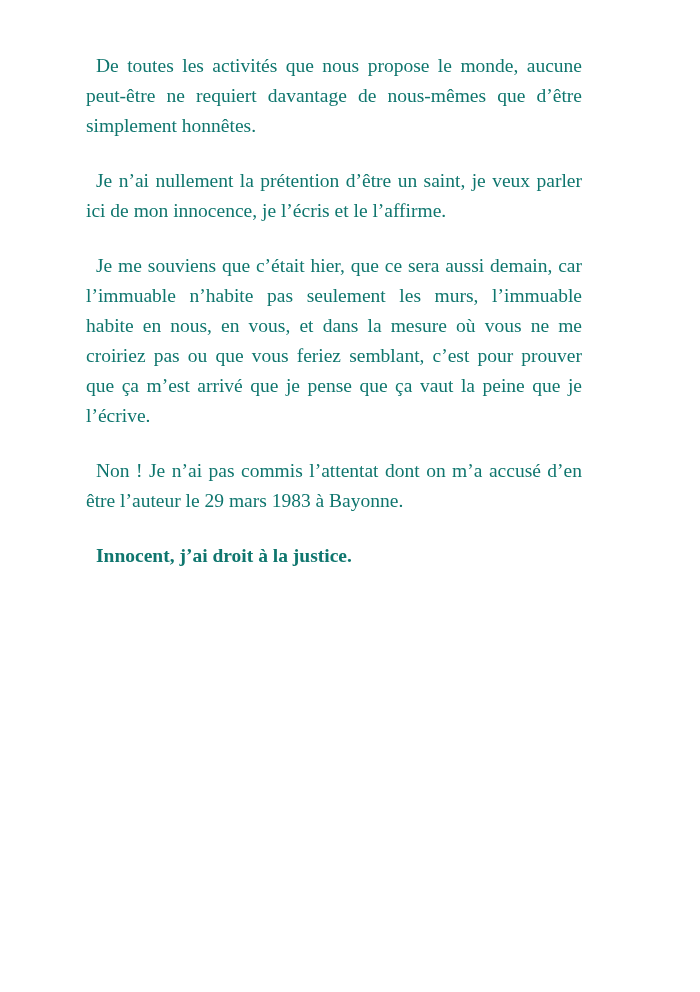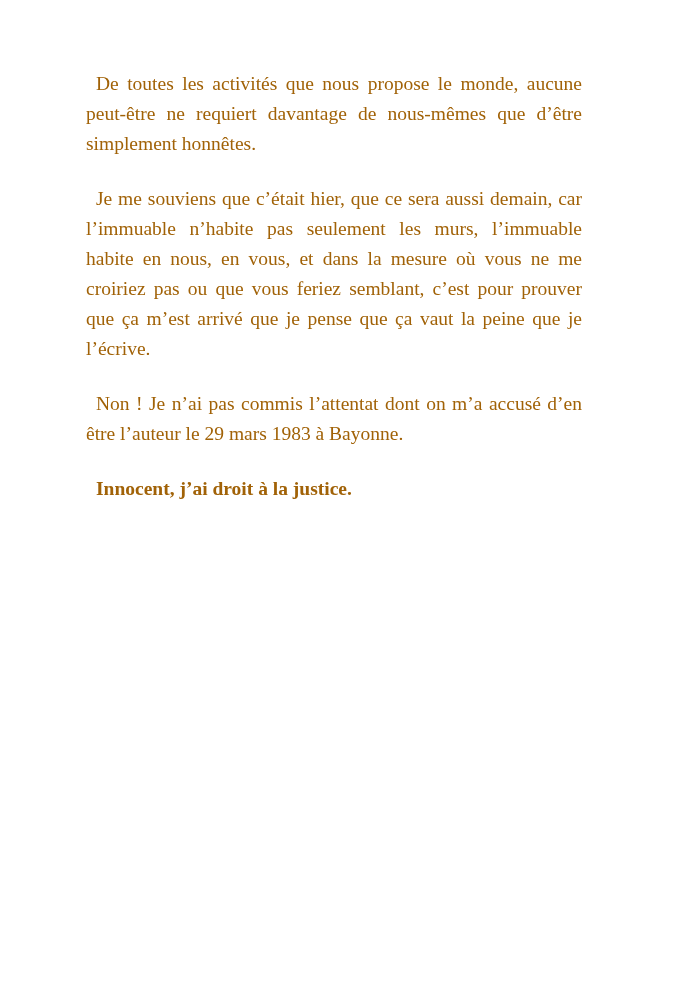--- a/index.html
+++ b/index.html
@@ -1,34 +1,35 @@
 <!DOCTYPE html>
 <html><head>
   <meta charset="utf-8">
   <style>
     html, body { margin: 0; padding: 0; background: #ffffff; }
     body { width: 700px; height: 992px; position: relative; overflow: hidden; }
     .page {
       position: absolute;
       left: 86px;
-      top: 69px;
+      top: 51px;
       width: 496px;
       font-family: "Liberation Serif", "DejaVu Serif", serif;
       font-size: 19.5px;
       line-height: 30px;
-      color: #a16207;
+      color: #0f766e;
     }
     .para {
       margin: 0 0 25px 0;
       text-indent: 10px;
       text-align: justify;
     }
     .para.bold { font-weight: bold; margin-top: 20px; }
   </style>
 </head>
 <body>
 
 <div class="page">
   <p class="para">De toutes les activités que nous propose le monde, aucune peut-être ne requiert davantage de nous-mêmes que d’être simplement honnêtes.</p>
+  <p class="para">Je n’ai nullement la prétention d’être un saint, je veux parler ici de mon innocence, je l’écris et le l’affirme.</p>
   <p class="para">Je me souviens que c’était hier, que ce sera aussi demain, car l’immuable n’habite pas seulement les murs, l’immuable habite en nous, en vous, et dans la mesure où vous ne me croiriez pas ou que vous feriez semblant, c’est pour prouver que ça m’est arrivé que je pense que ça vaut la peine que je l’écrive.</p>
   <p class="para">Non ! Je n’ai pas commis l’attentat dont on m’a accusé d’en être l’auteur le 29 mars 1983 à Bayonne.</p>
   <p class="para bold">Innocent, j’ai droit à la justice.</p>
 </div>
 
 </body></html>

